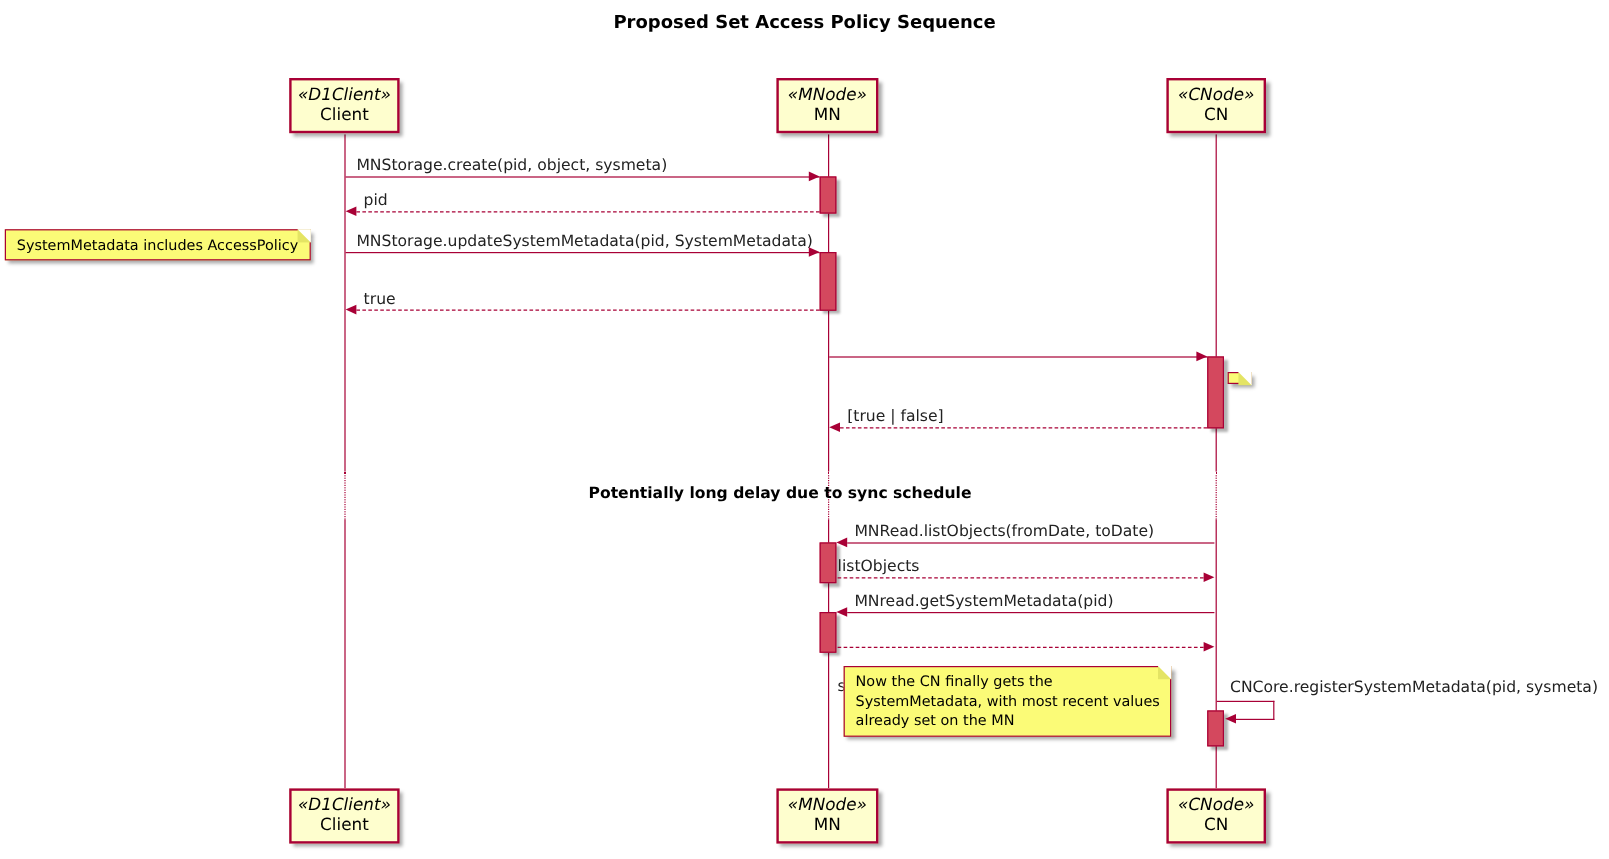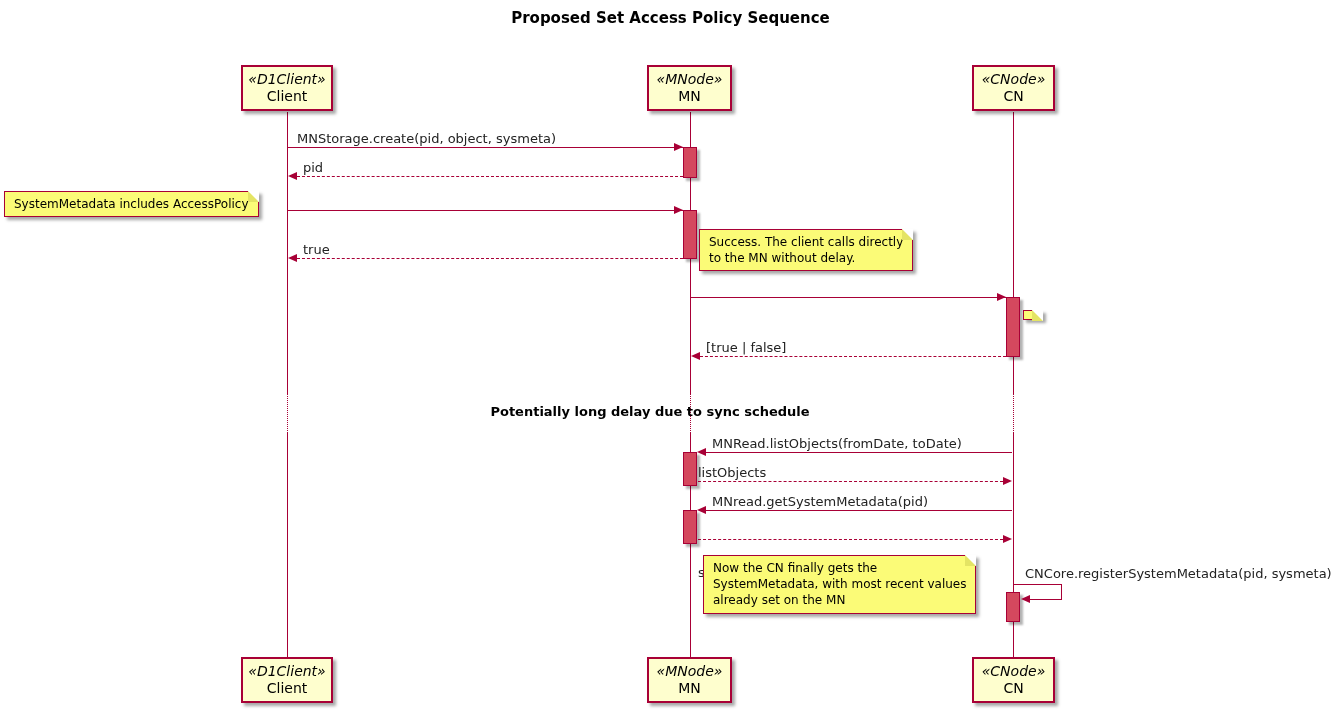--- a/index.html
+++ b/index.html
@@ -89,25 +89,24 @@
   <div class="mtext" style="left:297px; top:131px;">MNStorage.create(pid, object, sysmeta)</div>
   <div class="line" style="left:288px; top:147px; width:395px;"></div>
   <div class="ah-r" style="left:674px; top:143px;"></div>
 
   <div class="mtext" style="left:303px; top:160px;">pid</div>
   <div class="dline" style="left:297px; top:176px; width:386px;"></div>
   <div class="ah-l" style="left:288px; top:172px;"></div>
 
   <div class="note" style="left:4px; top:191px;"><span>SystemMetadata includes AccessPolicy</span><span class="fold"></span></div>
 
+  <div class="mtext" style="left:297px; top:194px;">MNStorage.updateSystemMetadata(pid, SystemMetadata)</div>
   <div class="line" style="left:288px; top:210px; width:395px;"></div>
   <div class="ah-r" style="left:674px; top:206px;"></div>
 
-  <div class="note" style="left:699px; top:229px;"><span>Success. The client calls directly
-to the MN without delay.</span><span class="fold"></span></div>
 
   <div class="mtext" style="left:303px; top:242px;">true</div>
   <div class="dline" style="left:297px; top:258px; width:386px;"></div>
   <div class="ah-l" style="left:288px; top:254px;"></div>
 
   <div class="line" style="left:691px; top:297px; width:315px;"></div>
   <div class="ah-r" style="left:997px; top:293px;"></div>
 
   <div class="note" style="left:1023px; top:310px;"><span class="fold"></span></div>
 

